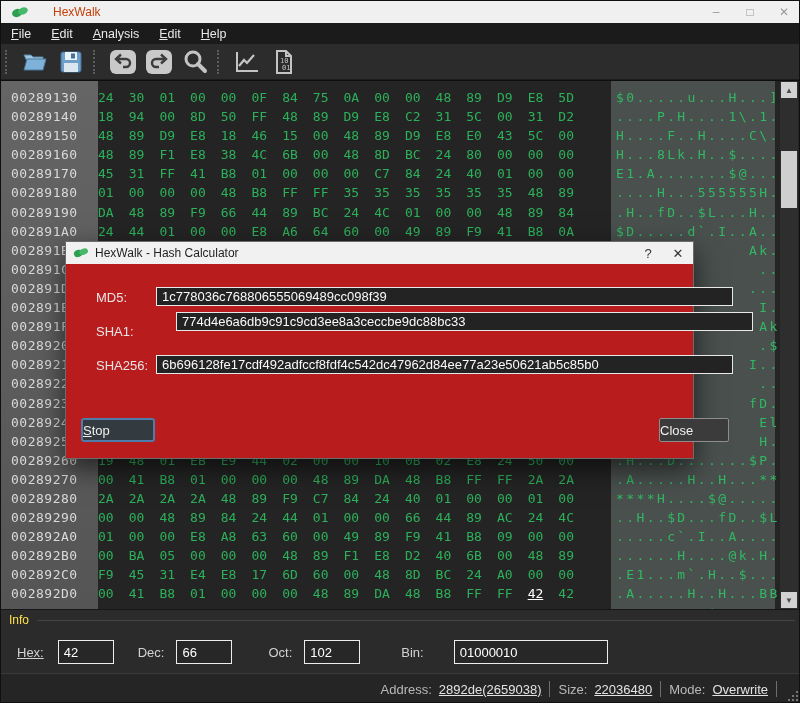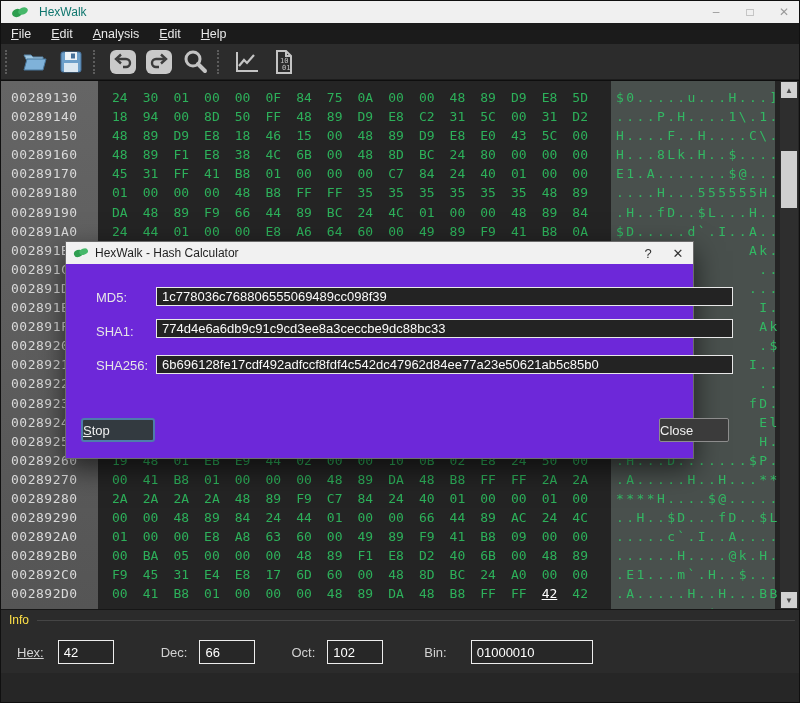--- a/index.html
+++ b/index.html
@@ -5,21 +5,21 @@
   * { margin:0; padding:0; box-sizing:border-box; }
   body { width:800px; height:703px; overflow:hidden; background:#1a1a1a;
          font-family:"Liberation Sans", sans-serif; }
   .app { position:relative; width:800px; height:703px; background:#262626; overflow:hidden;
          border:1px solid #101010; }
 
   
   .titlebar { position:absolute; left:0; top:0; width:800px; height:22px; background:#f0f0f0;
               display:flex; align-items:center; }
   .titlebar .logo { margin-left:10px; width:18px; height:13px; }
-  .titlebar .wtitle { margin-left:10px; font-size:12px; color:#0f766e;text-align:center; }
+  .titlebar .wtitle { margin-left:24px; font-size:12px; color:#c2410c;text-align:center; }
   .wctrls { position:absolute; right:0; top:0; height:22px; display:flex; }
   .wctrl { width:34px; height:22px; display:flex; align-items:center; justify-content:center;
            color:#9a9a9a; font-size:12px; }
 
   
   .menubar { position:absolute; left:0; top:22px; width:800px; height:21px; background:#1b1b1b;
              display:flex; align-items:center; }
   .menu-item { display:inline-block; padding:2px 10px; color:#e9e9e9; font-size:12.5px; }
   .menu-item::first-letter { text-decoration:underline; }
 
@@ -34,34 +34,34 @@
   
   .hexwidget { position:absolute; left:0; top:79px; width:800px; height:529px; background:#242424;
                overflow:hidden; border-top:1px solid #0e0e0e; }
   .gutter-bg { position:absolute; left:0; top:0; width:97px; height:100%;
                background:linear-gradient(#656565,#555555); }
   .ascii-bg { position:absolute; left:610px; top:0; width:164px; height:100%; background:#49504d; }
   .hex-rows { position:absolute; left:0; top:7px; width:780px;
               font-family:"DejaVu Sans Mono", monospace; font-size:13px; }
   .hx-row { position:relative; height:19.1px; line-height:19.1px; white-space:nowrap; }
   .hx-addr { display:inline-block; width:97px; padding-left:10px; color:#dadada; letter-spacing:0.5px; }
-  .hx-bytes { display:inline-block; width:508px; padding-left:14px; color:#2db05a; }
+  .hx-bytes { display:inline-block; width:508px; padding-left:0; color:#2db05a; }
   .hx-b { display:inline-block; width:30.7px; }
   .hx-b.cur { color:#ffffff; text-decoration:underline; }
   .hx-ascii { position:absolute; left:615px; top:0; color:#32b863; letter-spacing:2.4px; white-space:pre; }
 
   
   .vscroll { position:absolute; left:779px; top:0; width:18px; height:100%; background:#2e2e2e; }
   .vs-btn { position:absolute; left:1px; width:16px; height:16px; background:#d2d2d2; color:#4a4a4a;
             font-size:8px; display:flex; align-items:center; justify-content:center; }
   .vs-up { top:1px; } .vs-down { bottom:1px; }
   .vs-thumb { position:absolute; left:1px; top:70px; width:16px; height:57px; background:#cfcfcf; }
 
   
-  .dialog { position:absolute; left:64px; top:240px; width:629px; height:218px; background:#6d28d9;
+  .dialog { position:absolute; left:64px; top:240px; width:629px; height:218px; background:#b91c1c;
             border:1px solid #6b6b6b; box-shadow:0 10px 26px rgba(0,0,0,0.6); z-index:10; }
   .dlg-titlebar { position:absolute; left:0; top:0; width:100%; height:22px; background:#f1f1f1;
                   display:flex; align-items:center; }
   .dlg-titlebar .logo { margin-left:7px; width:16px; height:12px; }
   .dlg-title { margin-left:6px; font-size:12px; color:#1f1f1f; }
   .dlg-tbtn { position:absolute; top:0; width:30px; height:22px; display:flex; align-items:center;
               justify-content:center; color:#333; font-size:13px; }
   .dlg-help { right:30px; } .dlg-x { right:0; }
   .dlg-label { position:absolute; left:30px; color:#e6e6e6; font-size:13px; }
   .dlg-field { position:absolute; left:90px; width:577px; height:19px; background:#232323;
@@ -77,23 +77,23 @@
   
   .infopanel { position:absolute; left:0; top:608px; width:800px; height:64px; background:#2b2b2b;
                border-top:1px solid #161616; }
   .info-title { position:absolute; left:8px; top:3px; font-size:12px; color:#fde047; }
   .info-rule { position:absolute; left:36px; right:6px; top:10px; border-top:1px solid #454545; }
   .info-row { position:absolute; left:0; top:30px; width:100%; display:flex; align-items:center; }
   .info-label { color:#d2d2d2; font-size:13px; }
   .info-box { height:24px; background:#272727; border:1px solid #ededed; color:#ffffff;
               font-size:13px; padding:0 5px; font-family:"Liberation Sans", sans-serif; }
   .lbl-hex { margin-left:16px;text-decoration:underline; } .box-hex { margin-left:14px; width:56px; }
-  .lbl-dec { margin-left:47px; } .box-dec { margin-left:12px; width:56px; }
+  .lbl-dec { margin-left:24px; } .box-dec { margin-left:12px; width:56px; }
   .lbl-oct { margin-left:36px; } .box-oct { margin-left:12px; width:56px; }
-  .lbl-bin { margin-left:41px; } .box-bin { margin-left:24px; width:122px; }
+  .lbl-bin { margin-left:41px; } .box-bin { margin-left:30px; width:154px; }
 
   
   .statusbar { position:absolute; left:0; top:672px; width:800px; height:31px; background:#252525;
                border-top:1px solid #3a3a3a; display:flex; align-items:center; justify-content:flex-end;
                padding-right:16px; font-size:13px; }
   .st-label { color:#b9b9b9; margin-right:7px; }
   .st-value { color:#e3e3e3; text-decoration:underline; }
   .st-sep { width:1px; height:16px; background:#6e6e6e; margin:0 8px; }
   .grip { position:absolute; right:2px; bottom:3px; width:11px; height:11px;
           background:
@@ -232,21 +232,21 @@
       </svg>
       <span class="dlg-title">HexWalk - Hash Calculator</span>
       <div class="dlg-tbtn dlg-help">?</div>
       <div class="dlg-tbtn dlg-x">✕</div>
     </div>
 
     <span class="dlg-label" style="top:48px;">MD5:</span>
     <input class="dlg-field" style="top: 45px;" readonly="" value="1c778036c768806555069489cc098f39">
 
     <span class="dlg-label" style="top:82px;">SHA1:</span>
-    <input class="dlg-field" style="top: 77px;" readonly="" value="774d4e6a6db9c91c9cd3ee8a3ceccbe9dc88bc33">
+    <input class="dlg-field" style="top: 70px; margin-left: 20px;" readonly="" value="774d4e6a6db9c91c9cd3ee8a3ceccbe9dc88bc33">
 
     <span class="dlg-label" style="top:116px;">SHA256:</span>
     <input class="dlg-field" style="top: 113px;" readonly="" value="6b696128fe17cdf492adfccf8fdf4c542dc47962d84ee77a23e50621ab5c85b0">
 
     <div class="dlg-btn btn-stop">
         <span>Stop</span>
       </div>
     <div class="dlg-btn btn-close">
         <span>Close</span>
       </div>
@@ -260,14 +260,26 @@
       <input class="info-box box-hex" readonly="" value="42" style="">
       <span class="info-label lbl-dec">Dec:</span>
       <input class="info-box box-dec" readonly="" value="66" style="">
       <span class="info-label lbl-oct">Oct:</span>
       <input class="info-box box-oct" readonly="" value="102" style="">
       <span class="info-label lbl-bin">Bin:</span>
       <input class="info-box box-bin" readonly="" value="01000010" style="">
     </div>
   </div>
 
+  <div class="statusbar">
+    <span class="st-label">Address:</span>
+    <span class="st-value">2892de(2659038)</span>
+    <span class="st-sep"></span>
+    <span class="st-label">Size:</span>
+    <span class="st-value">22036480</span>
+    <span class="st-sep"></span>
+    <span class="st-label">Mode:</span>
+    <span class="st-value">Overwrite</span>
+    <span class="st-sep"></span>
+    <div class="grip"></div>
+  </div>
 
 </div>
 
 </body></html>

